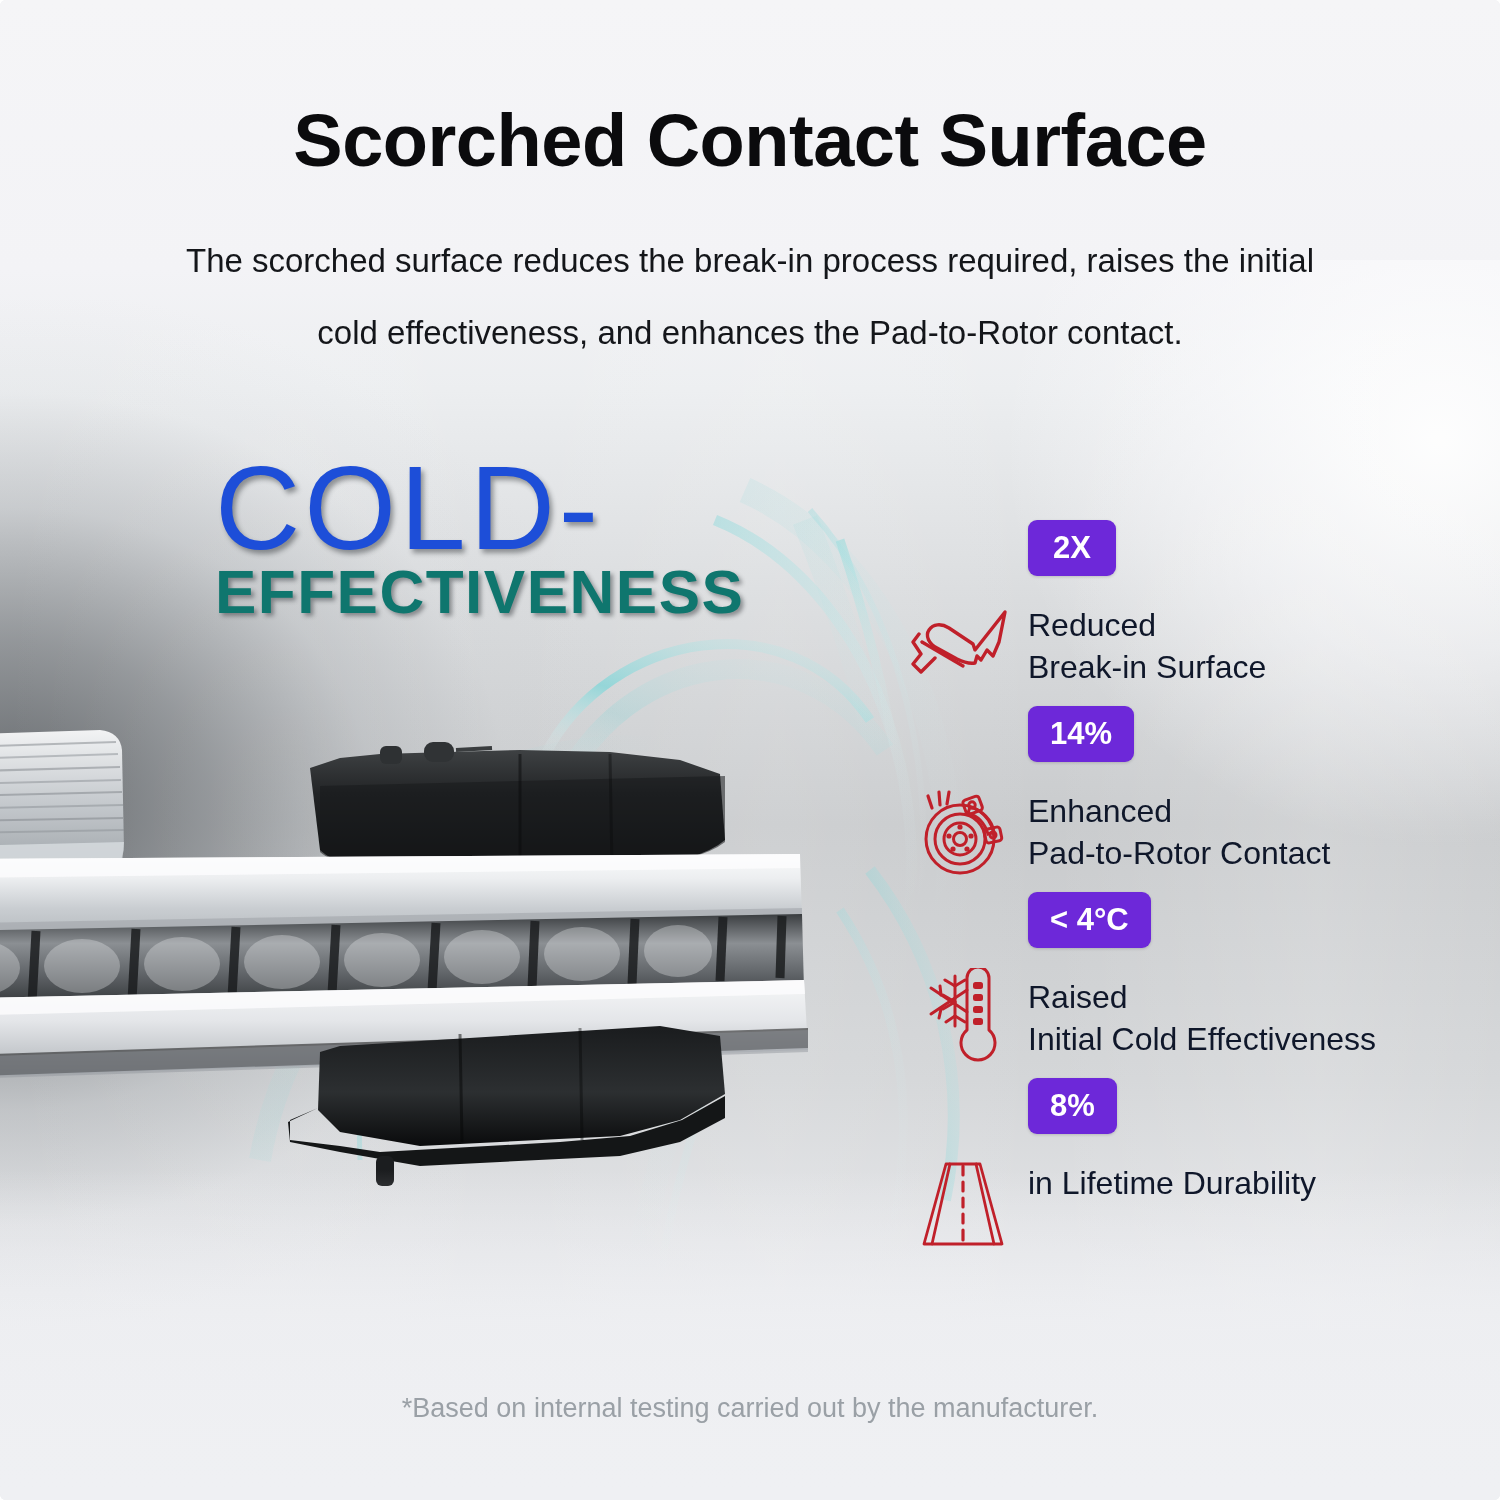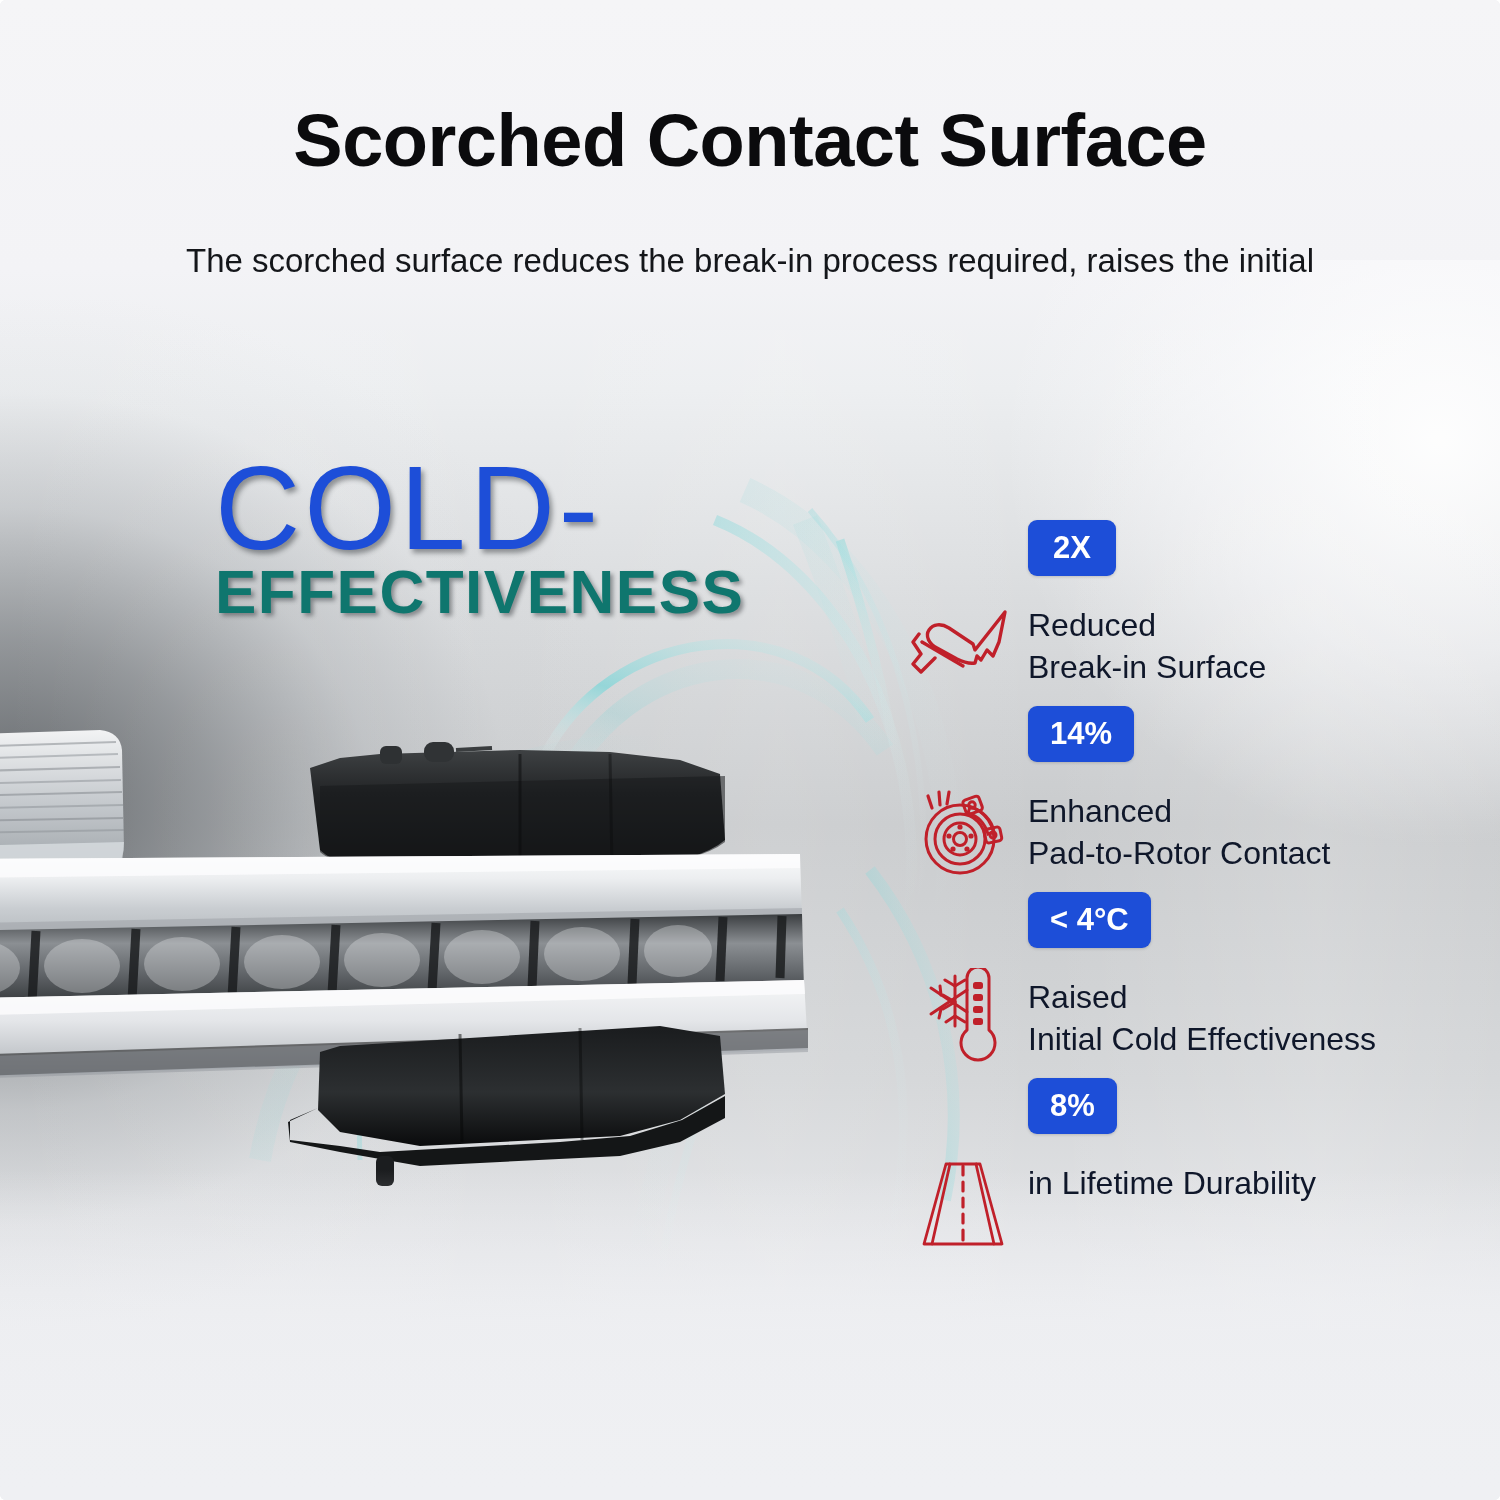--- a/index.html
+++ b/index.html
@@ -123,21 +123,21 @@
   .features { position: absolute; left: 900px; top: 520px; width: 560px; }
   .feature { position: relative; height: 186px; }
   .badge {
     position: absolute;
     left: 128px;
     top: 0;
     min-width: 88px;
     height: 56px;
     padding: 0 22px;
     border-radius: 9px;
-    background: #1d4ed8;
+    background: #6d28d9;
     color: #ffffff;
     font-size: 31px;
     font-weight: 700;
     display: flex;
     align-items: center;
     justify-content: center;
     box-shadow: 0 1px 3px rgba(0,0,0,0.16);
     box-sizing: border-box;
   }
   .feat-icon {
@@ -361,20 +361,21 @@
       <path d="M-20 360 L180 346 L180 356 L-20 374 Z" fill="#4a4a8a" opacity="0.35"></path>
     </svg>
   </div>
 
   <div class="bg-bottom-fade"></div>
 
   <div class="header">
     <h1 class="title">Scorched Contact Surface</h1>
     <div class="subtitle">
       <span class="ln">The scorched surface reduces the break-in process required, raises the initial</span>
+      <span class="ln">cold effectiveness, and enhances the Pad-to-Rotor contact.</span>
     </div>
   </div>
 
   <div class="cold-block">
     <div class="cold-line1">COLD-</div>
     <div class="cold-line2">EFFECTIVENESS</div>
   </div>
 
   <div class="features">
 
@@ -467,14 +468,15 @@
           </g>
         </svg>
       </div>
       <div class="feat-text">
         <span class="ln">in Lifetime Durability</span>
       </div>
     </div>
 
   </div>
 
+  <div class="footnote">*Based on internal testing carried out by the manufacturer.</div>
 
 </div>
 
 </body></html>

